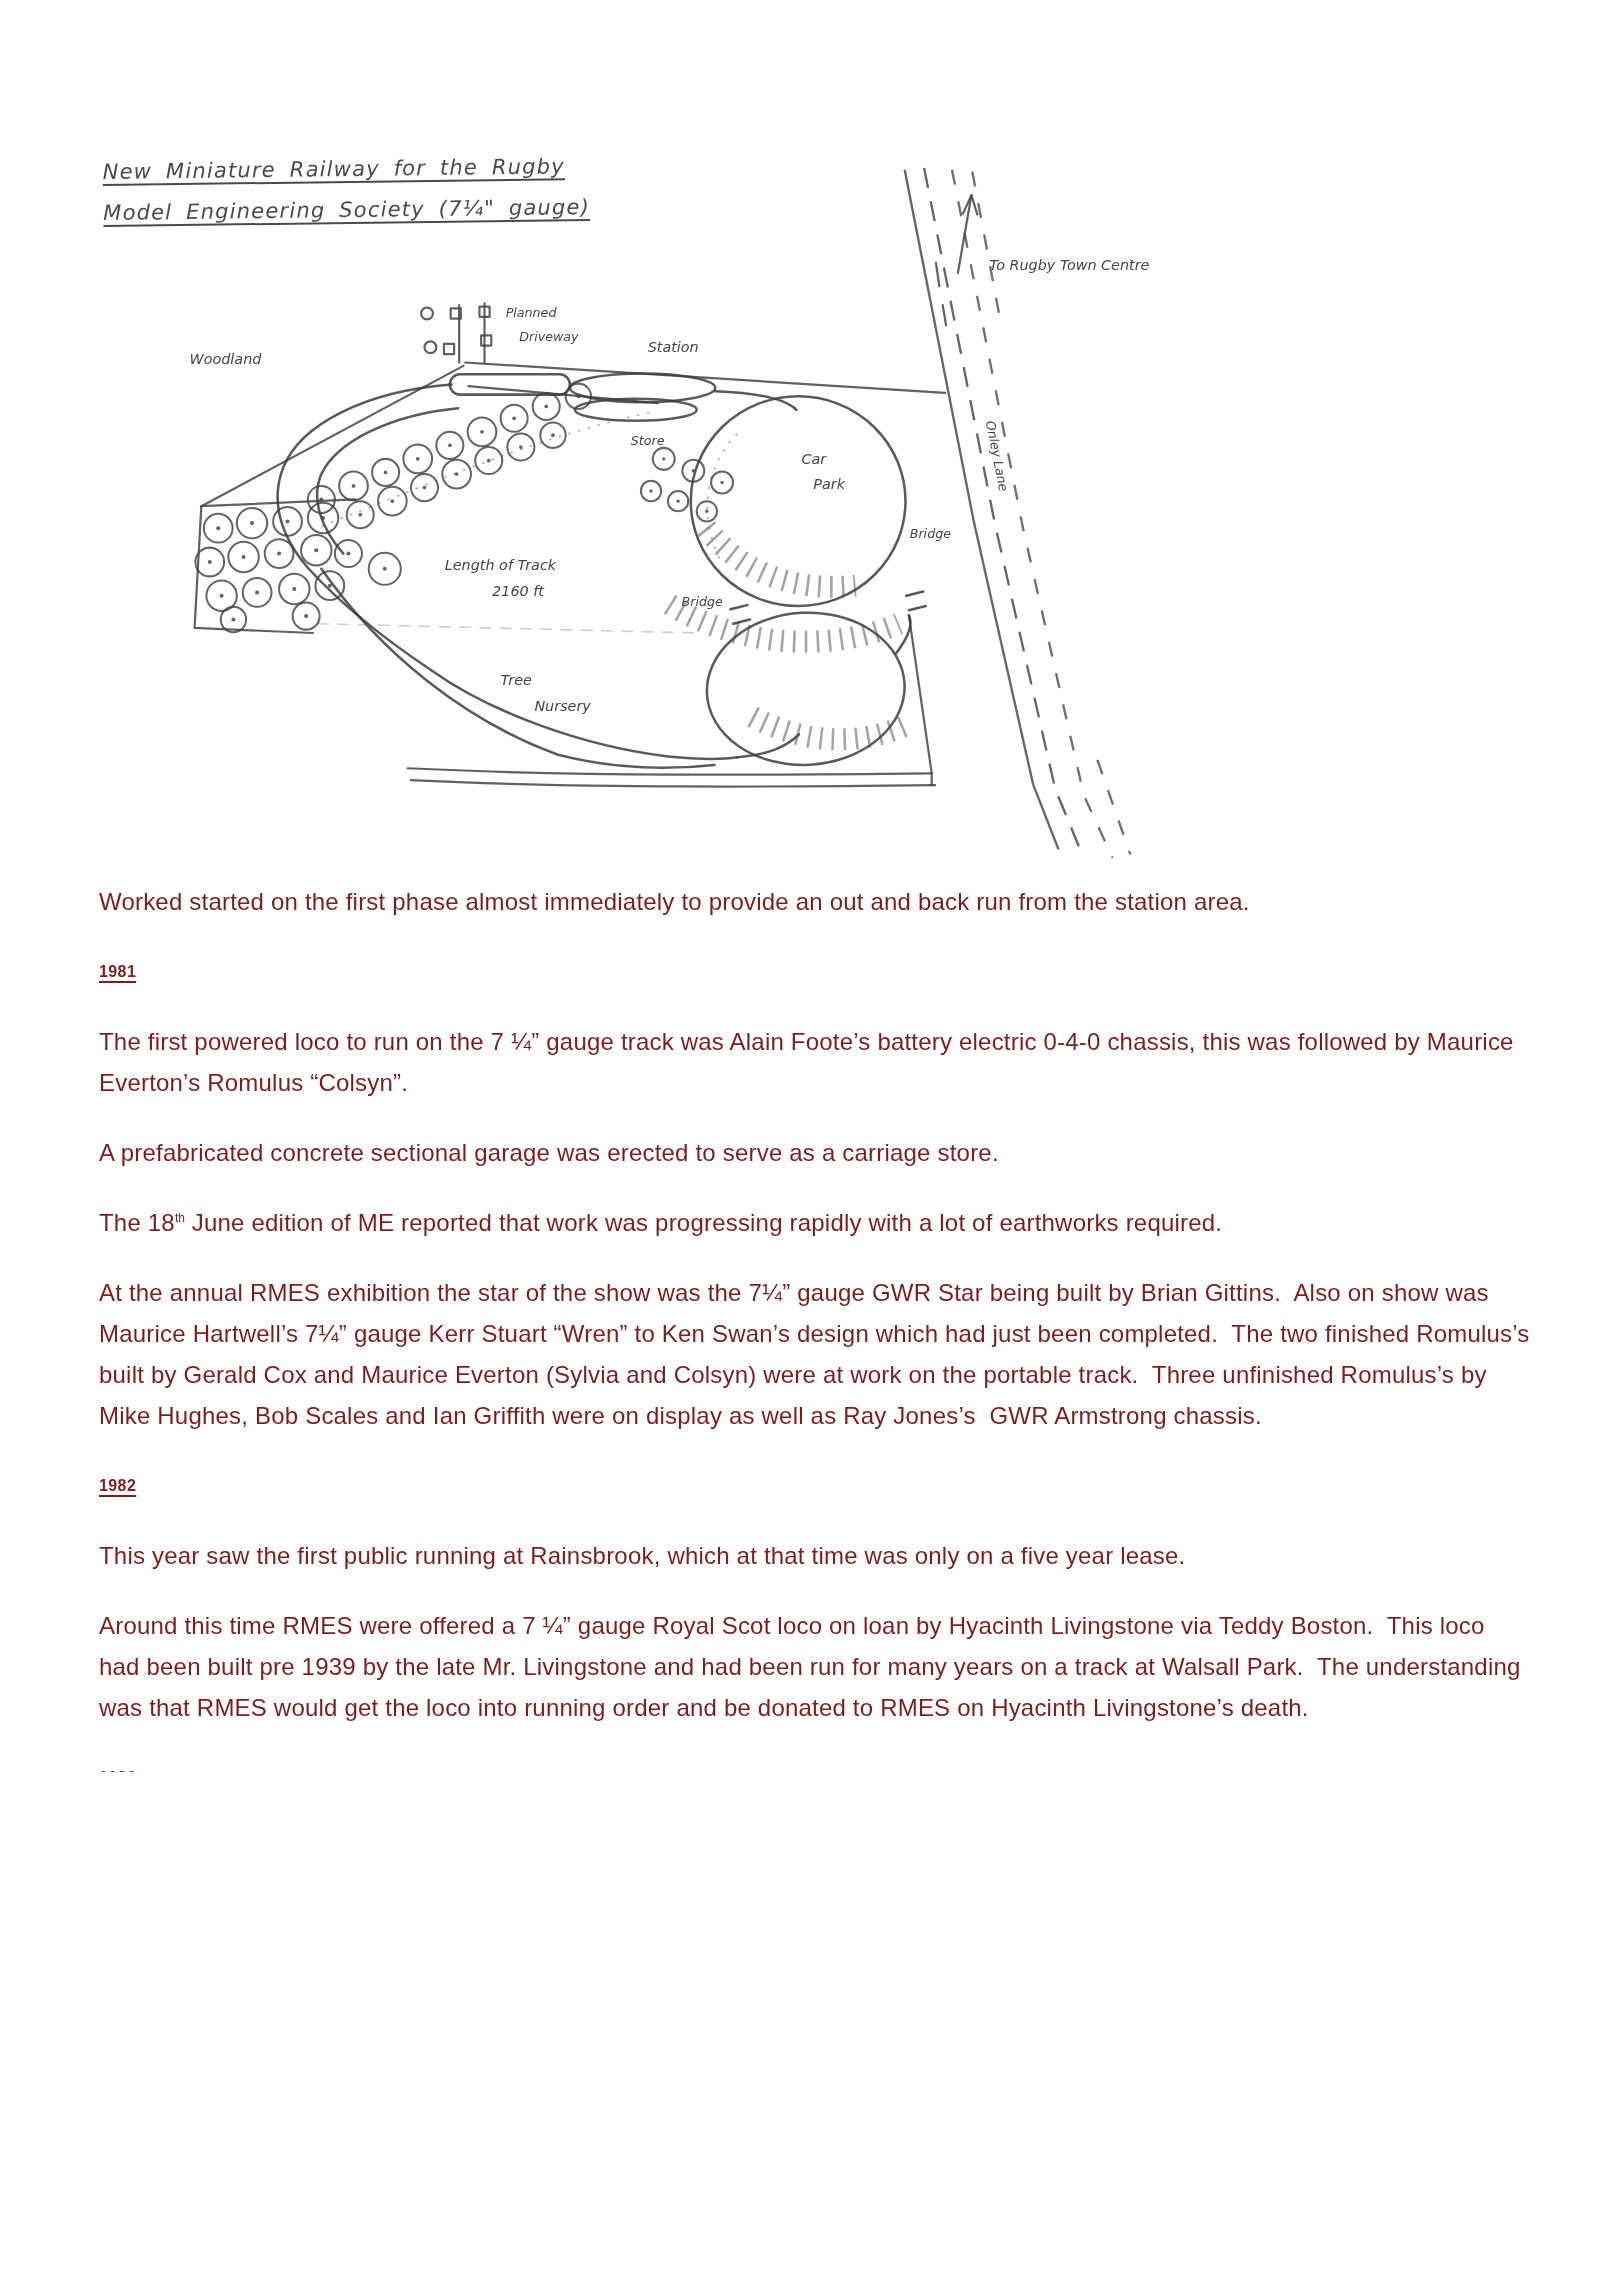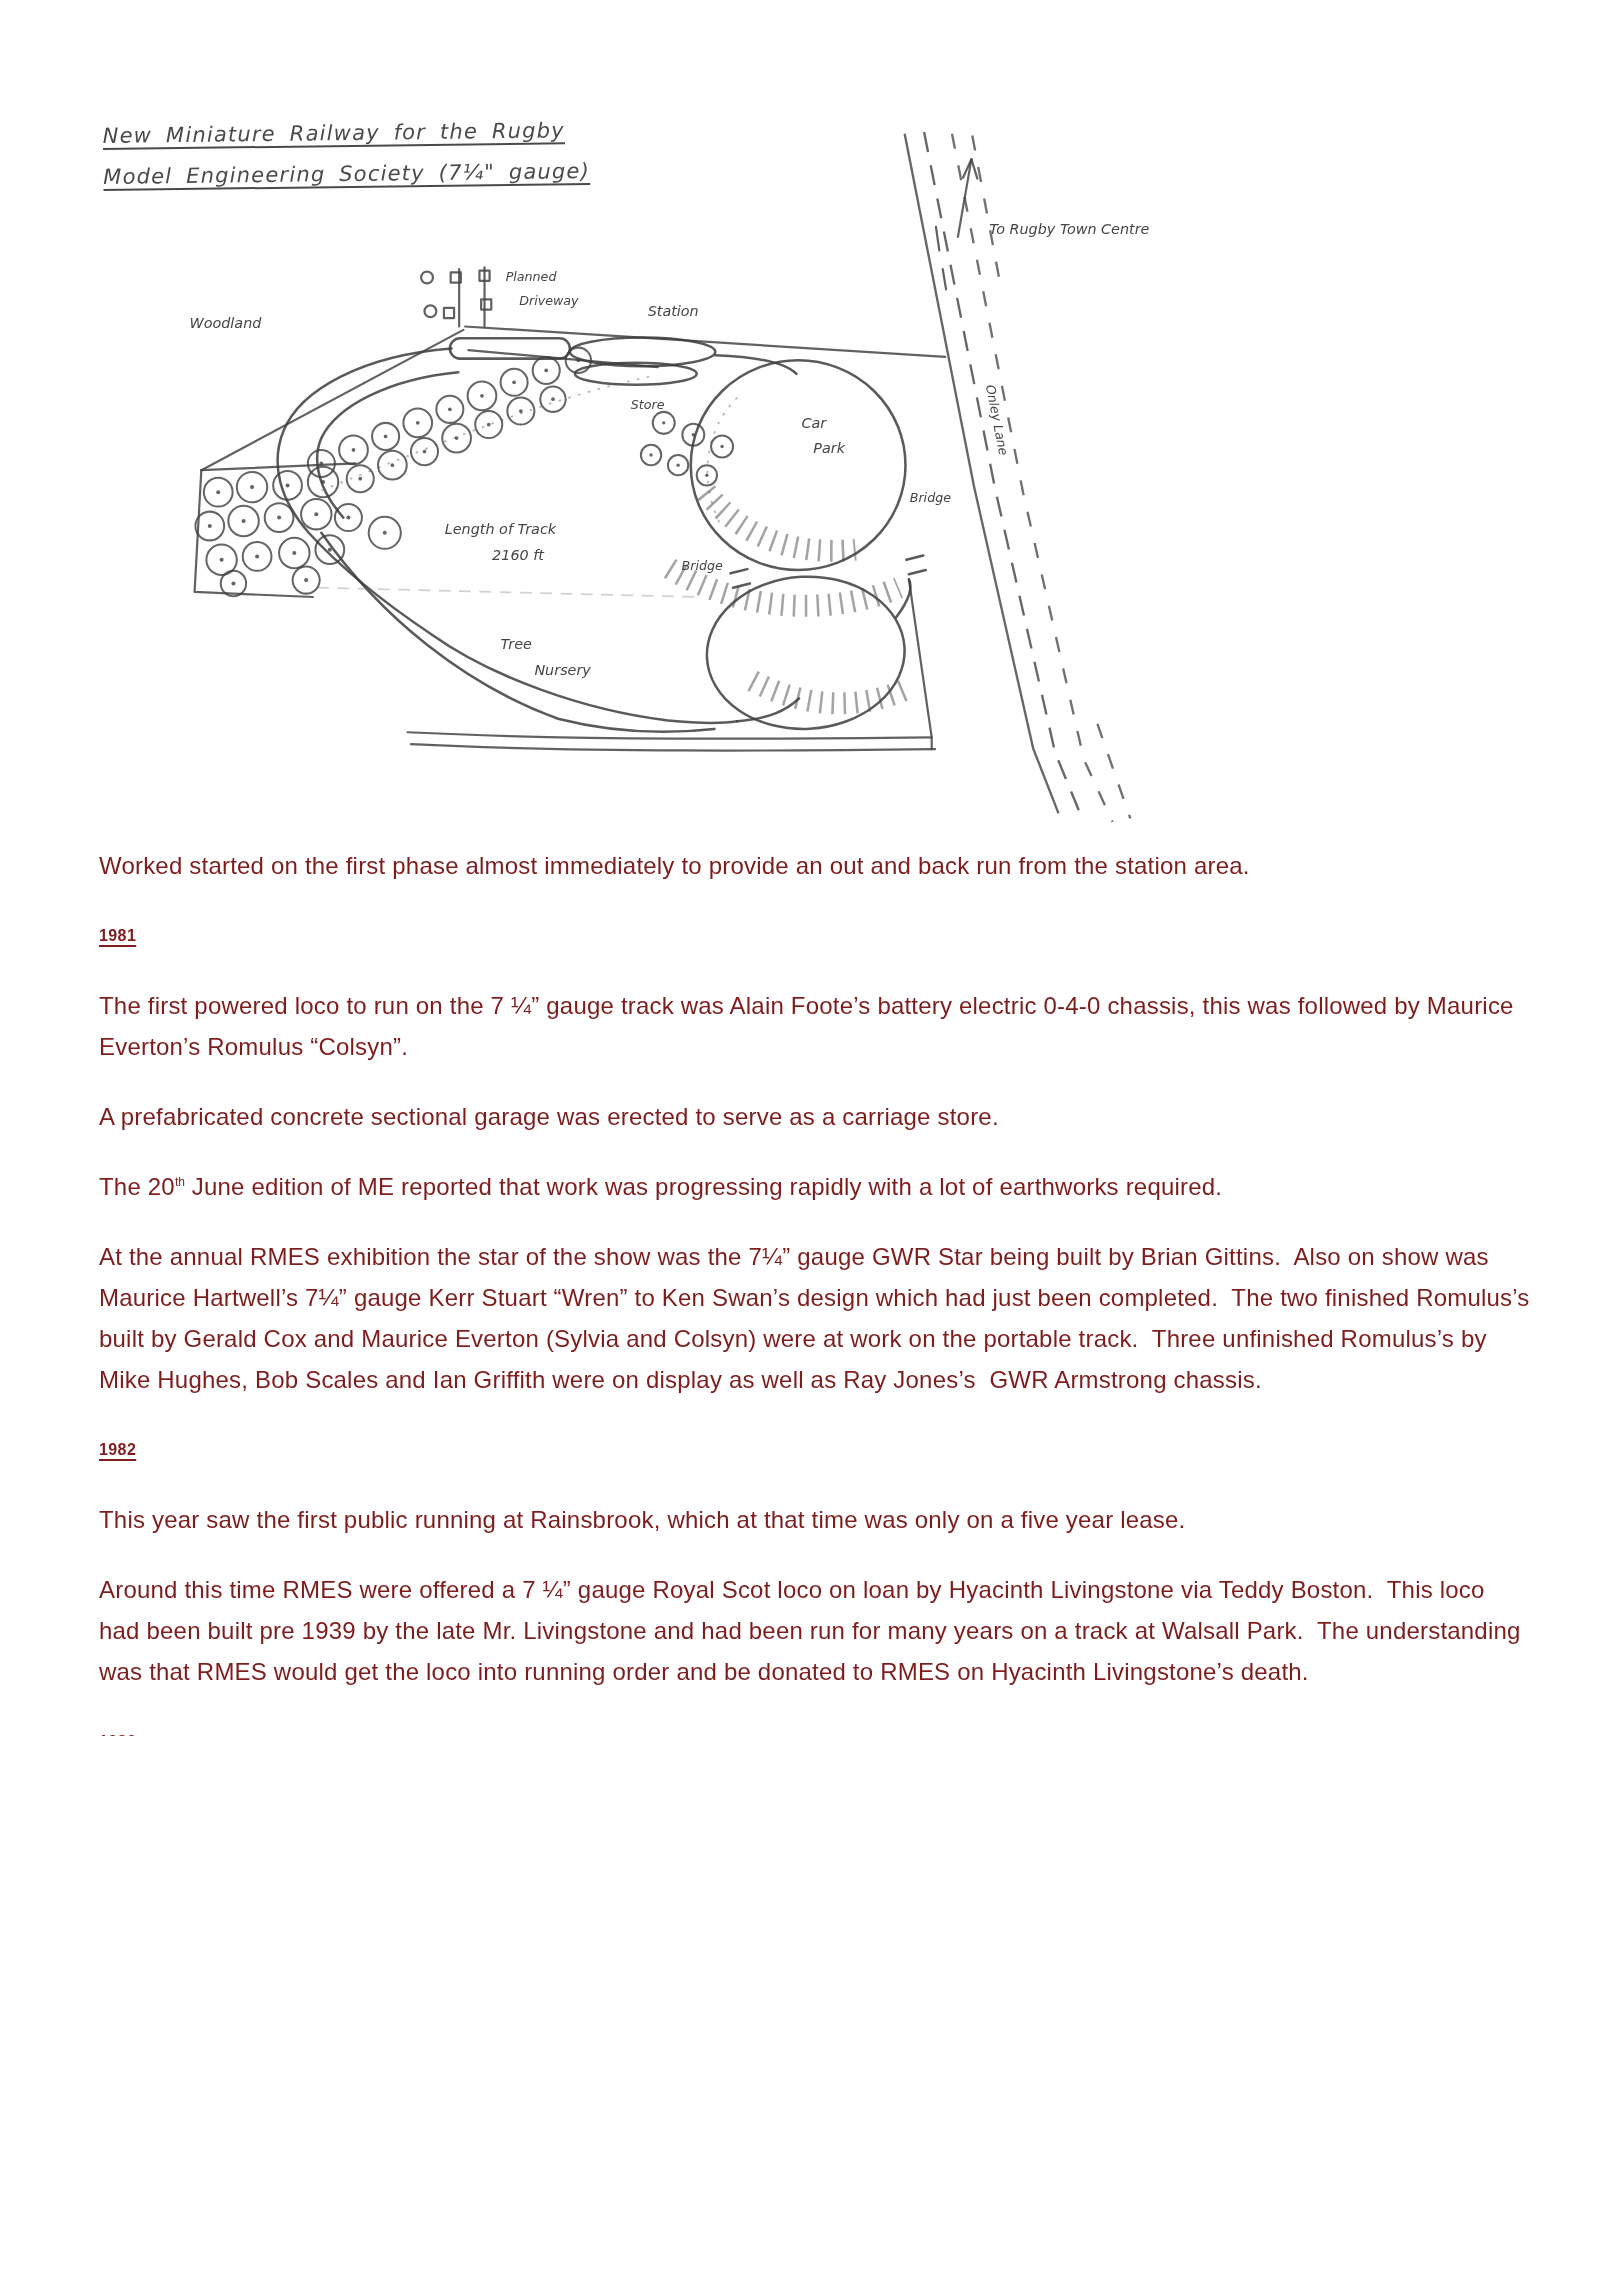--- a/index.html
+++ b/index.html
@@ -3,20 +3,21 @@
 <meta charset="utf-8">
 <style>
   html,body{margin:0;padding:0;background:#ffffff;}
   .page{
     position:relative;
     width:1623px;
     height:1736px;
     background:#ffffff;
     overflow:hidden;
     font-family:"Liberation Sans",sans-serif;
+    margin-top:36px;
   }
   
   .hand-title{
     position:absolute;
     left:103px;
     top:113px;
     transform:rotate(-0.7deg);
     font-family:"DejaVu Sans",sans-serif;
     font-style:italic;
     font-size:21px;
@@ -276,21 +277,21 @@
       <text class="map-label" x="502" y="648">Nursery</text>
     </svg>
   </div>
 
   <div class="text-block">
     <p>Worked started on the first phase almost immediately to provide an out and back run from the station area.</p>
 
     <h2>1981</h2>
     <p>The first powered loco to run on the 7 ¼” gauge track was Alain Foote’s battery electric 0-4-0 chassis, this was followed by Maurice Everton’s Romulus “Colsyn”.</p>
     <p>A prefabricated concrete sectional garage was erected to serve as a carriage store.</p>
-    <p><span>The 20</span><sup>th</sup><span> June edition of ME reported that work was progressing rapidly with a lot of earthworks required.</span></p>
+    <p><span>The 18</span><sup>th</sup><span> June edition of ME reported that work was progressing rapidly with a lot of earthworks required.</span></p>
     <p>At the annual RMES exhibition the star of the show was the 7¼” gauge GWR Star being built by Brian Gittins.  Also on show was Maurice Hartwell’s 7¼” gauge Kerr Stuart “Wren” to Ken Swan’s design which had just been completed.  The two finished Romulus’s built by Gerald Cox and Maurice Everton (Sylvia and Colsyn) were at work on the portable track.  Three unfinished Romulus’s by Mike Hughes, Bob Scales and Ian Griffith were on display as well as Ray Jones’s  GWR Armstrong chassis.</p>
 
     <h2>1982</h2>
     <p>This year saw the first public running at Rainsbrook, which at that time was only on a five year lease.</p>
     <p>Around this time RMES were offered a 7 ¼” gauge Royal Scot loco on loan by Hyacinth Livingstone via Teddy Boston.  This loco had been built pre 1939 by the late Mr. Livingstone and had been run for many years on a track at Walsall Park.  The understanding was that RMES would get the loco into running order and be donated to RMES on Hyacinth Livingstone’s death.</p>
 
     <h2>1983</h2>
   </div>
 
 </div>

